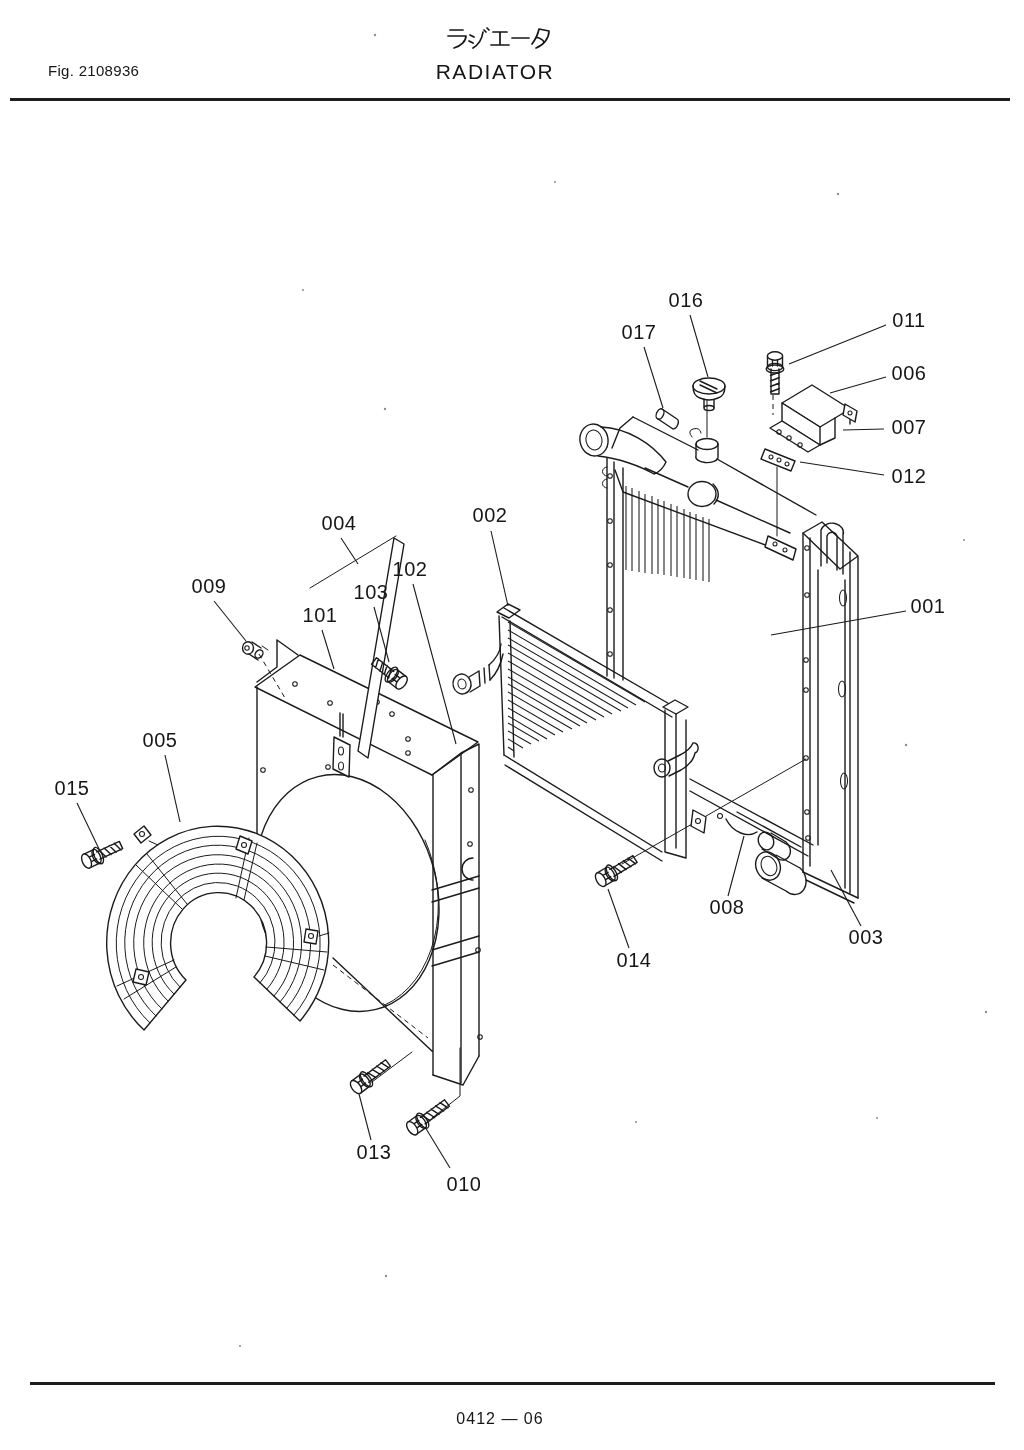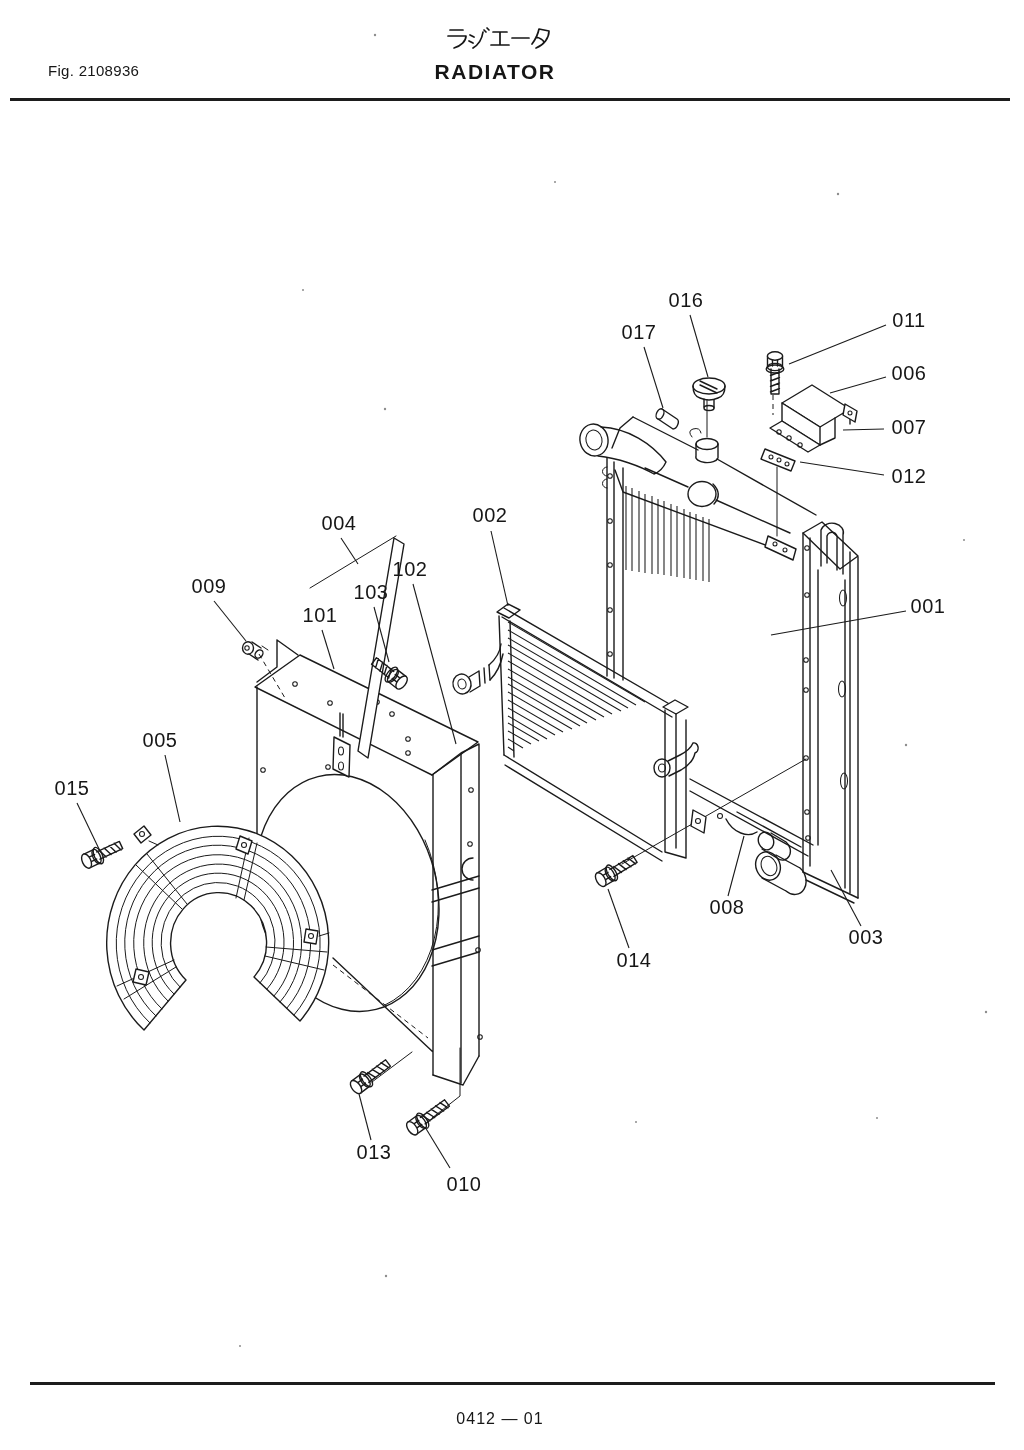--- a/index.html
+++ b/index.html
@@ -1,20 +1,20 @@
 <!DOCTYPE html>
 <html><head>
 <meta charset="utf-8">
 <style>
   html,body{margin:0;padding:0}
   body{width:1024px;height:1450px;background:#ffffff;position:relative;overflow:hidden;
        font-family:"Liberation Sans",sans-serif;color:#161616}
   .hdr-fig{position:absolute;left:48px;top:62px;font-size:15px;letter-spacing:.3px;white-space:nowrap}
   .hdr-en{position:absolute;left:383px;top:60px;width:224px;text-align:center;font-size:21px;
-          font-weight:700;letter-spacing:1.5px}
+          font-weight:400;letter-spacing:1.5px}
   .ftr{position:absolute;left:368px;top:1410px;width:264px;text-align:center;font-size:16px;letter-spacing:1px}
   .rule{position:absolute;background:#1d1d1d}
   .rule.top{left:10px;top:98px;width:1000px;height:3px}
   .rule.bottom{left:30px;top:1382px;width:965px;height:3px}
   .sr{position:absolute;width:1px;height:1px;overflow:hidden;clip:rect(0 0 0 0);white-space:nowrap}
   svg#diagram{position:absolute;left:0;top:0}
   svg .ln{stroke:#1b1b1b;fill:none;stroke-width:1.4;stroke-linecap:round;stroke-linejoin:round}
   svg .thin{stroke:#1b1b1b;fill:none;stroke-width:1;stroke-linecap:round}
   svg .hatch{stroke:#1b1b1b;fill:none;stroke-width:1.05}
   svg .hole{stroke:#1b1b1b;fill:none;stroke-width:1.05}
@@ -26,21 +26,21 @@
   svg .speck{fill:#8d8d8d;stroke:none}
 </style>
 </head>
 <body>
 
 <div class="hdr-fig">Fig. 2108936</div>
 <span class="sr">ラジエータ</span>
 <div class="hdr-en">RADIATOR</div>
 <div class="rule top"></div>
 <div class="rule bottom"></div>
-<div class="ftr">0412 — 01</div>
+<div class="ftr">0412 — 06</div>
 
 <svg id="diagram" width="1024" height="1450" viewBox="0 0 1024 1450">
 
   <g class="jp" transform="translate(447,28)">
     <path d="M3,2 L16,2 M1,8 L19,8 C19,13 14,18 7,20"></path>
     <path transform="translate(21,0)" d="M2,7 L6,9 M1,13 L5,15 M5,20 C10,17 14,11 15,4 M16,2 L18,4 M19,0 L21,2"></path>
     <path transform="translate(42,0)" d="M4,4 L18,4 M11,4 L11,17 M2,17 L20,17"></path>
     <path transform="translate(63,0)" d="M2,10 L19,10"></path>
     <path transform="translate(84,0)" d="M8,1 C7,6 4,12 1,16 M8,1 L18,3 C18,10 13,17 5,20 M5,9 C9,10 12,12 13,14"></path>
   </g>

